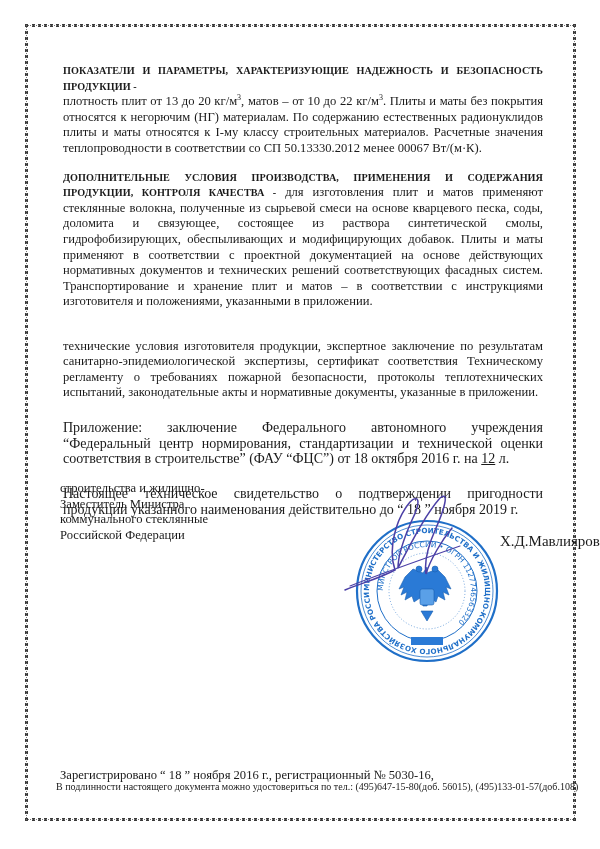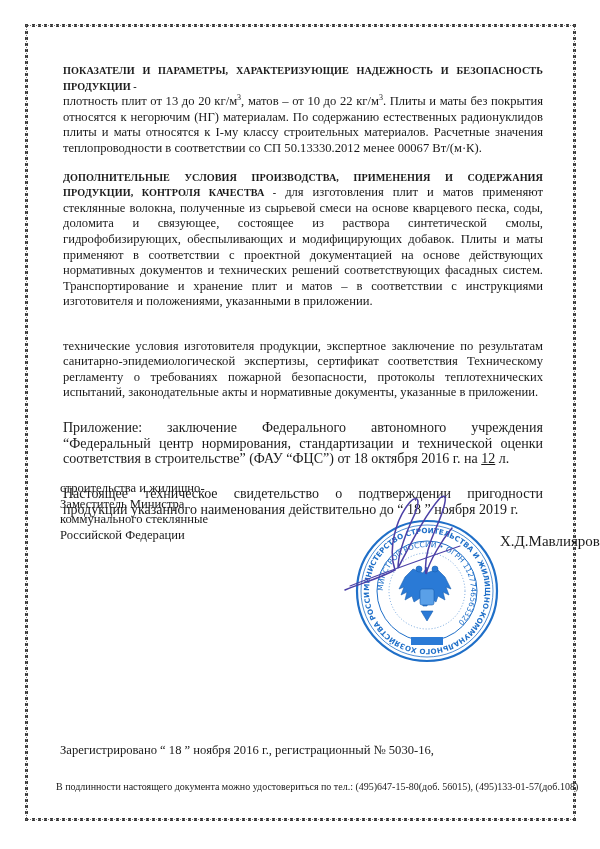--- a/index.html
+++ b/index.html
@@ -11,21 +11,21 @@
     .sec { font-size: 12.6px; line-height: 15.6px; text-align: justify; margin: 0; }
     .h { font-weight: bold; font-size: 10.2px; letter-spacing: 0.05px; }
     .gap1 { height: 13px; }
     .gap2 { height: 19px; }
     .p { font-size: 14px; line-height: 15.8px; text-align: justify; margin: 0; }
     .u { text-decoration: underline; }
     sup { font-size: 8px; line-height: 0; }
     .sign { position: absolute; left: 60px; top: 481px; font-size: 12.6px; line-height: 15.6px; }
     .signer { position: absolute; left: 500px; top: 533px; font-size: 15px; }
     .stamp { position: absolute; left: 355px; top: 519px; width: 144px; height: 144px; }
-    .reg { position: absolute; left: 60px; top: 742px; width: 500px; font-size: 12.6px; line-height: 16px; }
+    .reg { position: absolute; left: 60px; top: 767px; width: 500px; font-size: 12.6px; line-height: 16px; }
     .foot { position: absolute; left: 56px; top: 781px; font-size: 10px; white-space: nowrap; }
   </style>
 </head>
 <body>
 
 <div class="frame"></div>
 
 <div class="content">
   <p class="sec">
     <span class="h">ПОКАЗАТЕЛИ И ПАРАМЕТРЫ, ХАРАКТЕРИЗУЮЩИЕ НАДЕЖНОСТЬ И   БЕЗОПАСНОСТЬ ПРОДУКЦИИ  -</span><br>

